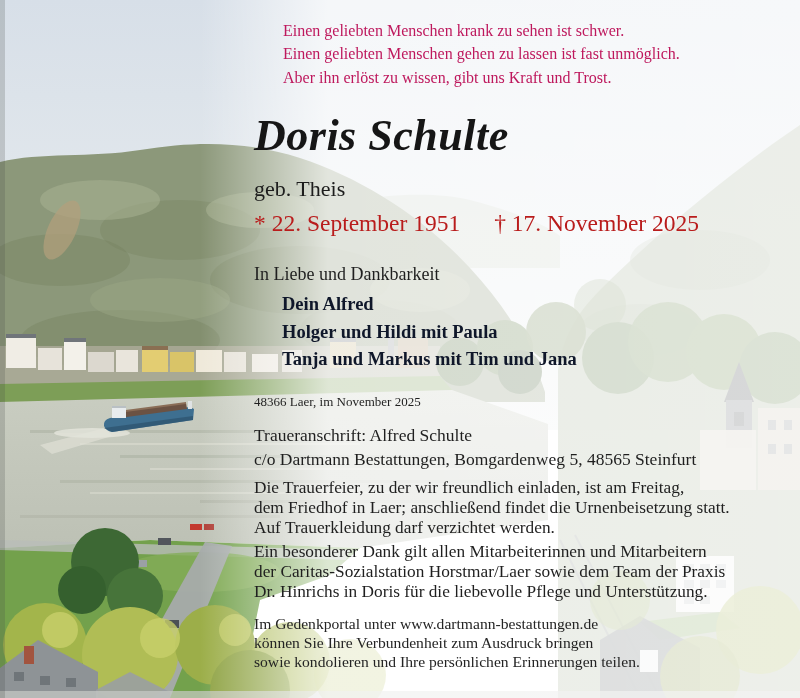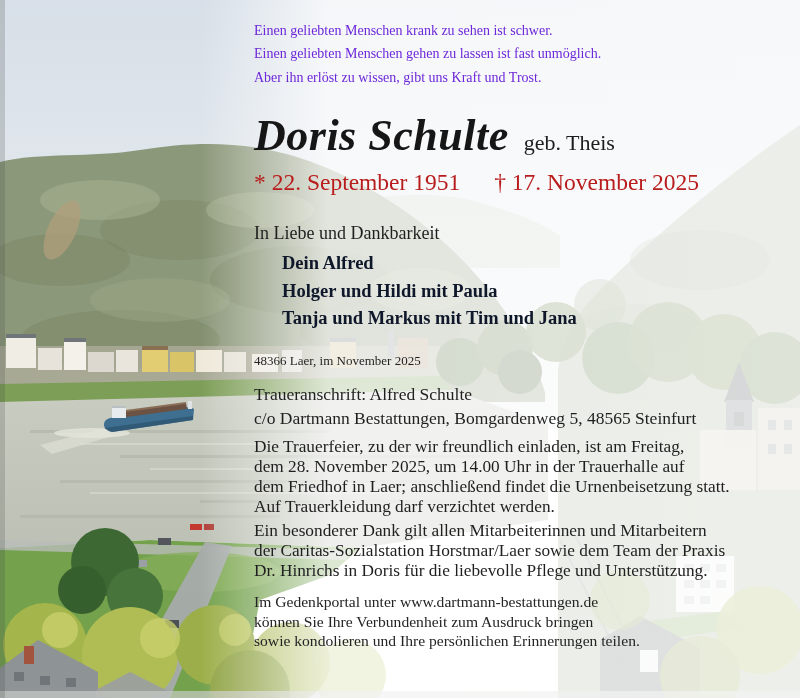--- a/index.html
+++ b/index.html
@@ -1,22 +1,22 @@
 <!DOCTYPE html>
 <html><head>
 <meta charset="utf-8">
 <style>
   html,body{margin:0;padding:0;}
   body{width:800px;height:698px;position:relative;overflow:hidden;background:#fff;
        font-family:"Liberation Serif", serif;}
   .canvas{position:absolute;left:0;top:0;width:800px;height:698px;}
   svg{display:block;}
   .text-col{position:absolute;left:254px;top:0;width:510px;color:#1f1f1f;}
-  .verse{margin-top:19px;font-size:14px;line-height:23.4px;color:#6d28d9;}
-  .name-row{margin-top:21px;display:flex;align-items:baseline;gap:15px;white-space:nowrap;}
+  .verse{margin-top:19px;font-size:16px;line-height:23.4px;color:#be185d;margin-left:29px;}
+  .name-row{margin-top:21px;display:flex;align-items:baseline;gap:15px;white-space:nowrap;flex-direction:column;}
   .name{font-size:44px;font-weight:bold;font-style:italic;color:#161616;letter-spacing:.5px;}
   .maiden{font-size:22px;color:#1d1d1d;}
   .dates{margin-top:8px;font-size:23.5px;line-height:26px;white-space:nowrap;color:#b91c1c;}
   .dates .death{margin-left:28px;}
   .dedication{margin-top:27px;font-size:18px;line-height:22px;}
   .family{margin-top:6px;font-size:18.5px;font-weight:bold;line-height:27.6px;color:#0f172a;margin-left:28px;}
   .place{margin-top:17px;font-size:13px;line-height:22px;}
   .address{margin-top:11px;font-size:17.5px;line-height:23.5px;}
   .para{margin-top:7px;font-size:17.3px;line-height:19.9px;}
   .dress{font-size:17.3px;line-height:20px;}
@@ -228,21 +228,20 @@
 
     <div class="place">48366 Laer, im November 2025</div>
 
     <div class="address">
       <div class="line">Traueranschrift: Alfred Schulte</div>
       <div class="line">c/o Dartmann Bestattungen, Bomgardenweg 5, 48565 Steinfurt</div>
     </div>
 
     <div class="para">
       <div class="line">Die Trauerfeier, zu der wir freundlich einladen, ist am Freitag,</div>
-      <div class="line">dem 28. November 2025, um 14.00 Uhr in der Trauerhalle auf</div>
       <div class="line">dem Friedhof in Laer; anschließend findet die Urnenbeisetzung statt.</div>
     </div>
 
     <div class="dress">Auf Trauerkleidung darf verzichtet werden.</div>
 
     <div class="thanks">
       <div class="line">Ein besonderer Dank gilt allen Mitarbeiterinnen und Mitarbeitern</div>
       <div class="line">der Caritas-Sozialstation Horstmar/Laer sowie dem Team der Praxis</div>
       <div class="line">Dr. Hinrichs in Doris für die liebevolle Pflege und Unterstützung.</div>
     </div>

